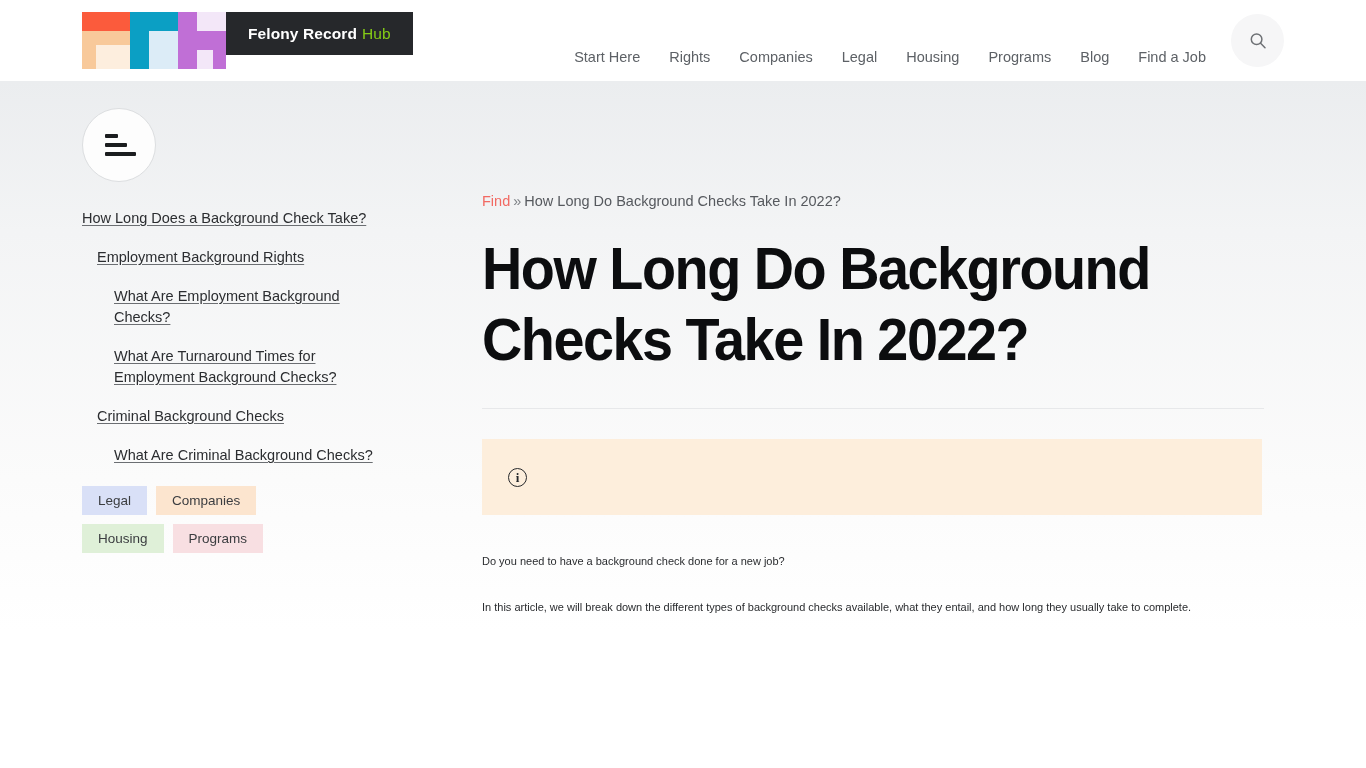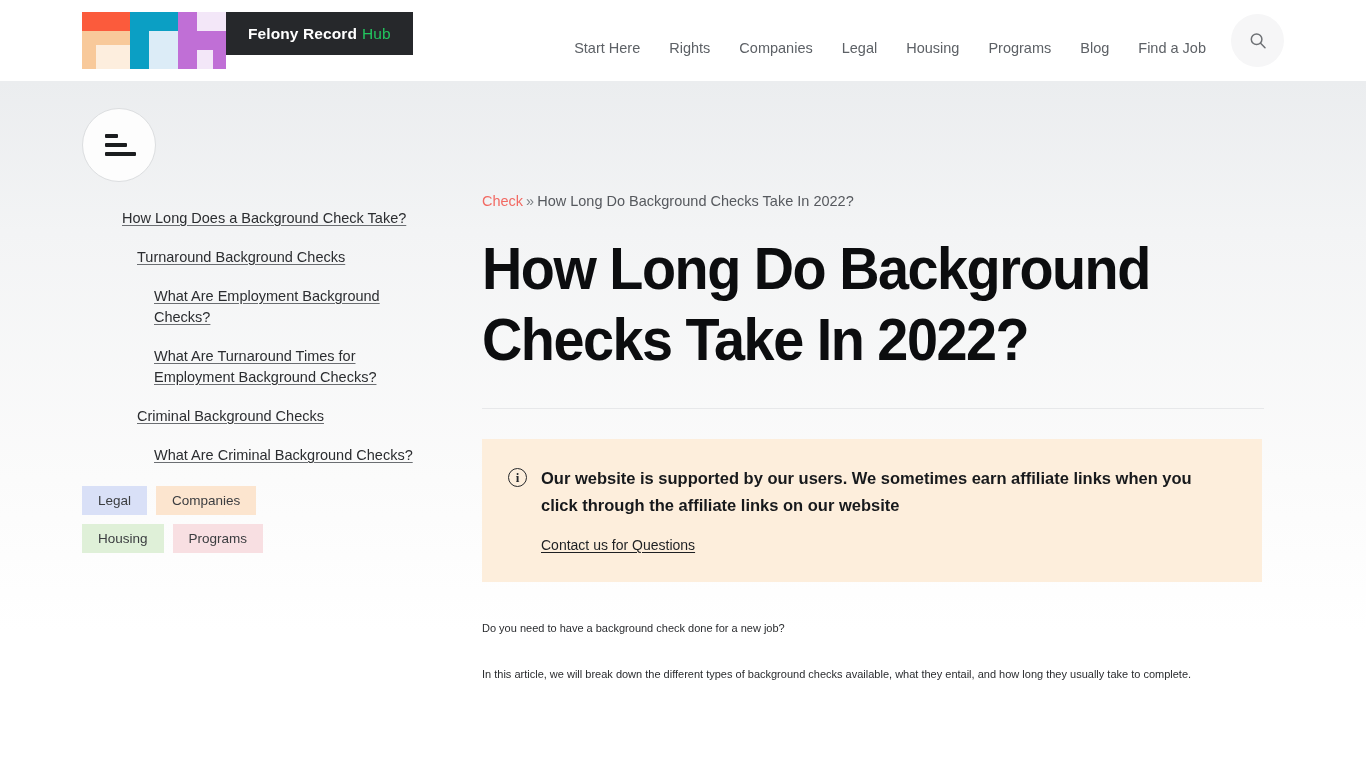--- a/index.html
+++ b/index.html
@@ -59,26 +59,26 @@
     background: #26282b;
     color: #ffffff;
     display: flex;
     align-items: center;
     padding: 0 22px;
     font-size: 15.5px;
     letter-spacing: .1px;
     white-space: nowrap;
   }
   .brand-plate .b-strong { font-weight: 700; }
-  .brand-plate .b-light { font-weight: 400; color: #22c55e; margin-left: 5px; }
+  .brand-plate .b-light { font-weight: 400; color: #84cc16; margin-left: 5px; }
 
   .main-nav {
     position: absolute;
     right: 160px;
-    top: 7px;
+    top: 16px;
     height: 81px;
     display: flex;
     align-items: center;
     gap: 29px;
   }
   .nav-link {
     font-size: 14.5px;
     color: #5d6166;
     text-decoration: none;
     white-space: nowrap;
@@ -133,21 +133,21 @@
   .toc-badge .l2 { width: 22px; }
   .toc-badge .l3 { width: 31px; }
 
   .toc-title {
     margin-top: 47px;
     font-size: 21px;
     font-weight: 700;
     color: #15171a;
     letter-spacing: -.1px;
   }
-  .toc-list { margin-top: 26px; margin-left: 40px; }
+  .toc-list { margin-top: 26px; }
   .toc-item {
     display: block;
     font-size: 14.5px;
     line-height: 21px;
     color: #2b2d30;
     text-decoration: underline;
     text-underline-offset: 2px;
     text-decoration-color: #6b6e72;
     margin-bottom: 18px;
     cursor: pointer;
@@ -311,53 +311,49 @@
 
       <div class="toc-badge">
         <span class="l1"></span>
           <span class="l2"></span>
           <span class="l3"></span>
       </div>
 
 
       <nav class="toc-list">
         <a class="toc-item lvl1">How Long Does a Background Check Take?</a>
-        <a class="toc-item lvl2">Turnaround Background Checks</a>
+        <a class="toc-item lvl2">Employment Background Rights</a>
         <a class="toc-item lvl3">What Are Employment Background Checks?</a>
         <a class="toc-item lvl3">What Are Turnaround Times for Employment Background Checks?</a>
         <a class="toc-item lvl2">Criminal Background Checks</a>
         <a class="toc-item lvl3">What Are Criminal Background Checks?</a>
       </nav>
 
 
       <div class="tag-row">
         <button class="tag" style="background:#d9e0f7">Legal</button>
         <button class="tag" style="background:#fce5cf">Companies</button>
         <button class="tag" style="background:#dff0d8">Housing</button>
         <button class="tag" style="background:#f8dfe2">Programs</button>
       </div>
     </aside>
 
     <main class="article">
 
       <div class="breadcrumb">
-        <a>Check</a><span class="sep">»</span><span>How Long Do Background Checks Take In 2022?</span>
+        <a>Find</a><span class="sep">»</span><span>How Long Do Background Checks Take In 2022?</span>
       </div>
 
       <h1 class="article-title">How Long Do Background Checks Take In 2022?</h1>
 
       <div class="meta-rule"></div>
 
 
       <section class="notice">
         <div class="notice-icon">i</div>
-        <div class="notice-body">
-          <div class="notice-text">Our website is supported by our users. We sometimes earn affiliate links when you click through the affiliate links on our website</div>
-          <a class="notice-link">Contact us for Questions</a>
-        </div>
       </section>
 
       <div class="prose">
         <p>Do you need to have a background check done for a new job?</p>
         <p>In this article, we will break down the different types of background checks available, what they entail, and how long they usually take to complete.</p>
 
       </div>
     </main>
 
   </div>

